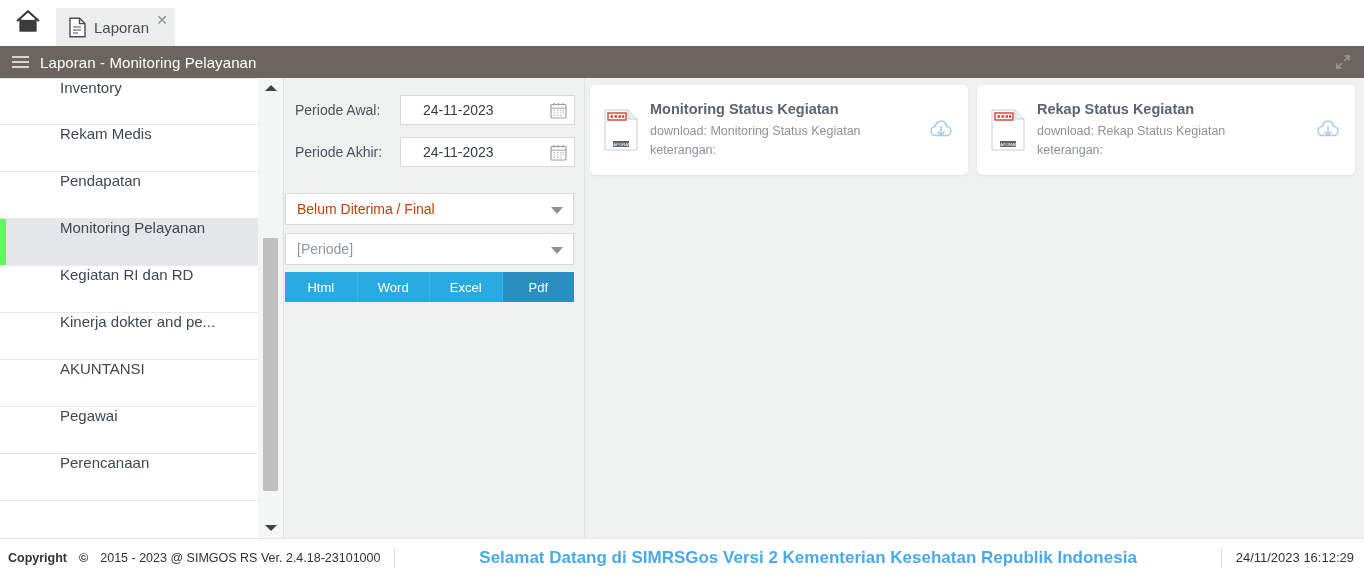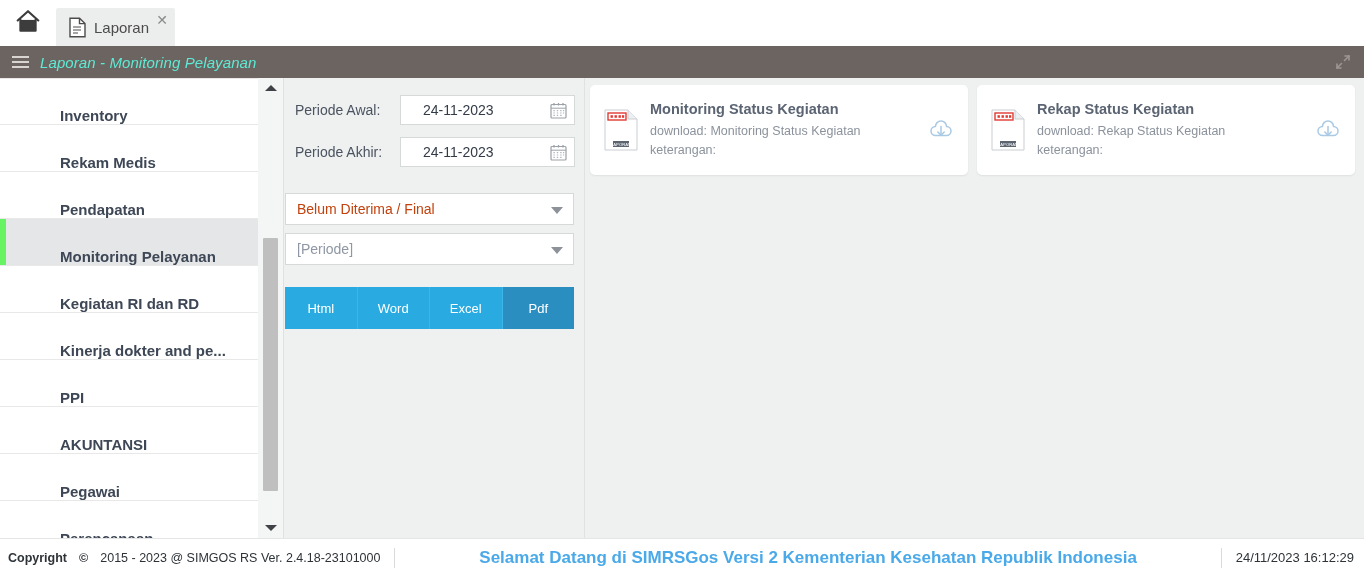--- a/index.html
+++ b/index.html
@@ -48,47 +48,47 @@
     background: #6b6460;
     display: flex; align-items: center;
   }
   .appbar .burger {
     width: 40px; height: 32px;
     display: flex; flex-direction: column; align-items: center; justify-content: center;
     gap: 3px; cursor: pointer;
   }
   .appbar .burger i { display: block; width: 17px; height: 2px; background: #d7d4d2; }
   .appbar .title {
-    font-size: 15px; color: #5eead4; letter-spacing: .1px; font-style: italic;
+    font-size: 15px; color: #ffffff; letter-spacing: .1px;
   }
   .appbar .expand {
     position: absolute; right: 10px; top: 7px;
     width: 20px; height: 20px; cursor: pointer;
   }
   .appbar .expand svg { width: 18px; height: 18px; }
 
   
   .workspace {
     position: absolute; left: 0; top: 78px; width: 1364px; height: 460px;
     background: #eef1f0;
   }
 
   
   .navlist {
     position: absolute; left: 0; top: 0; width: 258px; height: 460px;
     background: #ffffff; overflow: hidden;
   }
   .nav-item {
     position: relative;
-    height: 47px; display: flex; align-items: flex-end;
+    height: 47px; display: flex; align-items: flex-start;
     border-bottom: 1px solid #e8e8e8;
     padding-left: 60px;
     font-size: 15px; color: #3e4756;
     cursor: pointer; background: #ffffff;
-    white-space: nowrap; overflow: hidden; font-weight: bold;
+    white-space: nowrap; overflow: hidden;
   }
   .nav-item.active { background: #e4e6e7; }
   .nav-item.active::before {
     content: ""; position: absolute; left: 0; top: 0;
     width: 6px; height: 100%; background: #67f364;
   }
   .nav-item.partial-top { border-top: 1px solid #e8e8e8; }
 
   
   .nav-scroll {
@@ -141,21 +141,21 @@
     font-size: 14px; color: #c2410c; cursor: pointer;
   }
   .select.placeholder { color: #8e97a3; }
   .select .caret {
     position: absolute; right: 10px; top: 13px;
     width: 0; height: 0;
     border-left: 6px solid transparent; border-right: 6px solid transparent;
     border-top: 7px solid #8d9199;
   }
   .fmtbar {
-    width: 289px; height: 42px; margin-top: 22px;
+    width: 289px; height: 30px; margin-top: 7px;
     display: flex;
   }
   .fmtbar .fbtn {
     flex: 1; display: flex; align-items: center; justify-content: center;
     background: #29abe2; color: #ffffff; font-size: 13px;
     border-right: 1px solid #3db6e7;
     cursor: pointer;
   }
   .fmtbar .fbtn:last-child { border-right: none; }
   .fmtbar .fbtn.active { background: #2a8ec1; }
@@ -269,23 +269,20 @@
         <span>Pendapatan</span>
       </div>
       <div class="nav-item active">
         <span>Monitoring Pelayanan</span>
       </div>
       <div class="nav-item">
         <span>Kegiatan RI dan RD</span>
       </div>
       <div class="nav-item">
         <span>Kinerja dokter and pe...</span>
-      </div>
-      <div class="nav-item">
-        <span>PPI</span>
       </div>
       <div class="nav-item">
         <span>AKUNTANSI</span>
       </div>
       <div class="nav-item">
         <span>Pegawai</span>
       </div>
       <div class="nav-item">
         <span>Perencanaan</span>
       </div>

